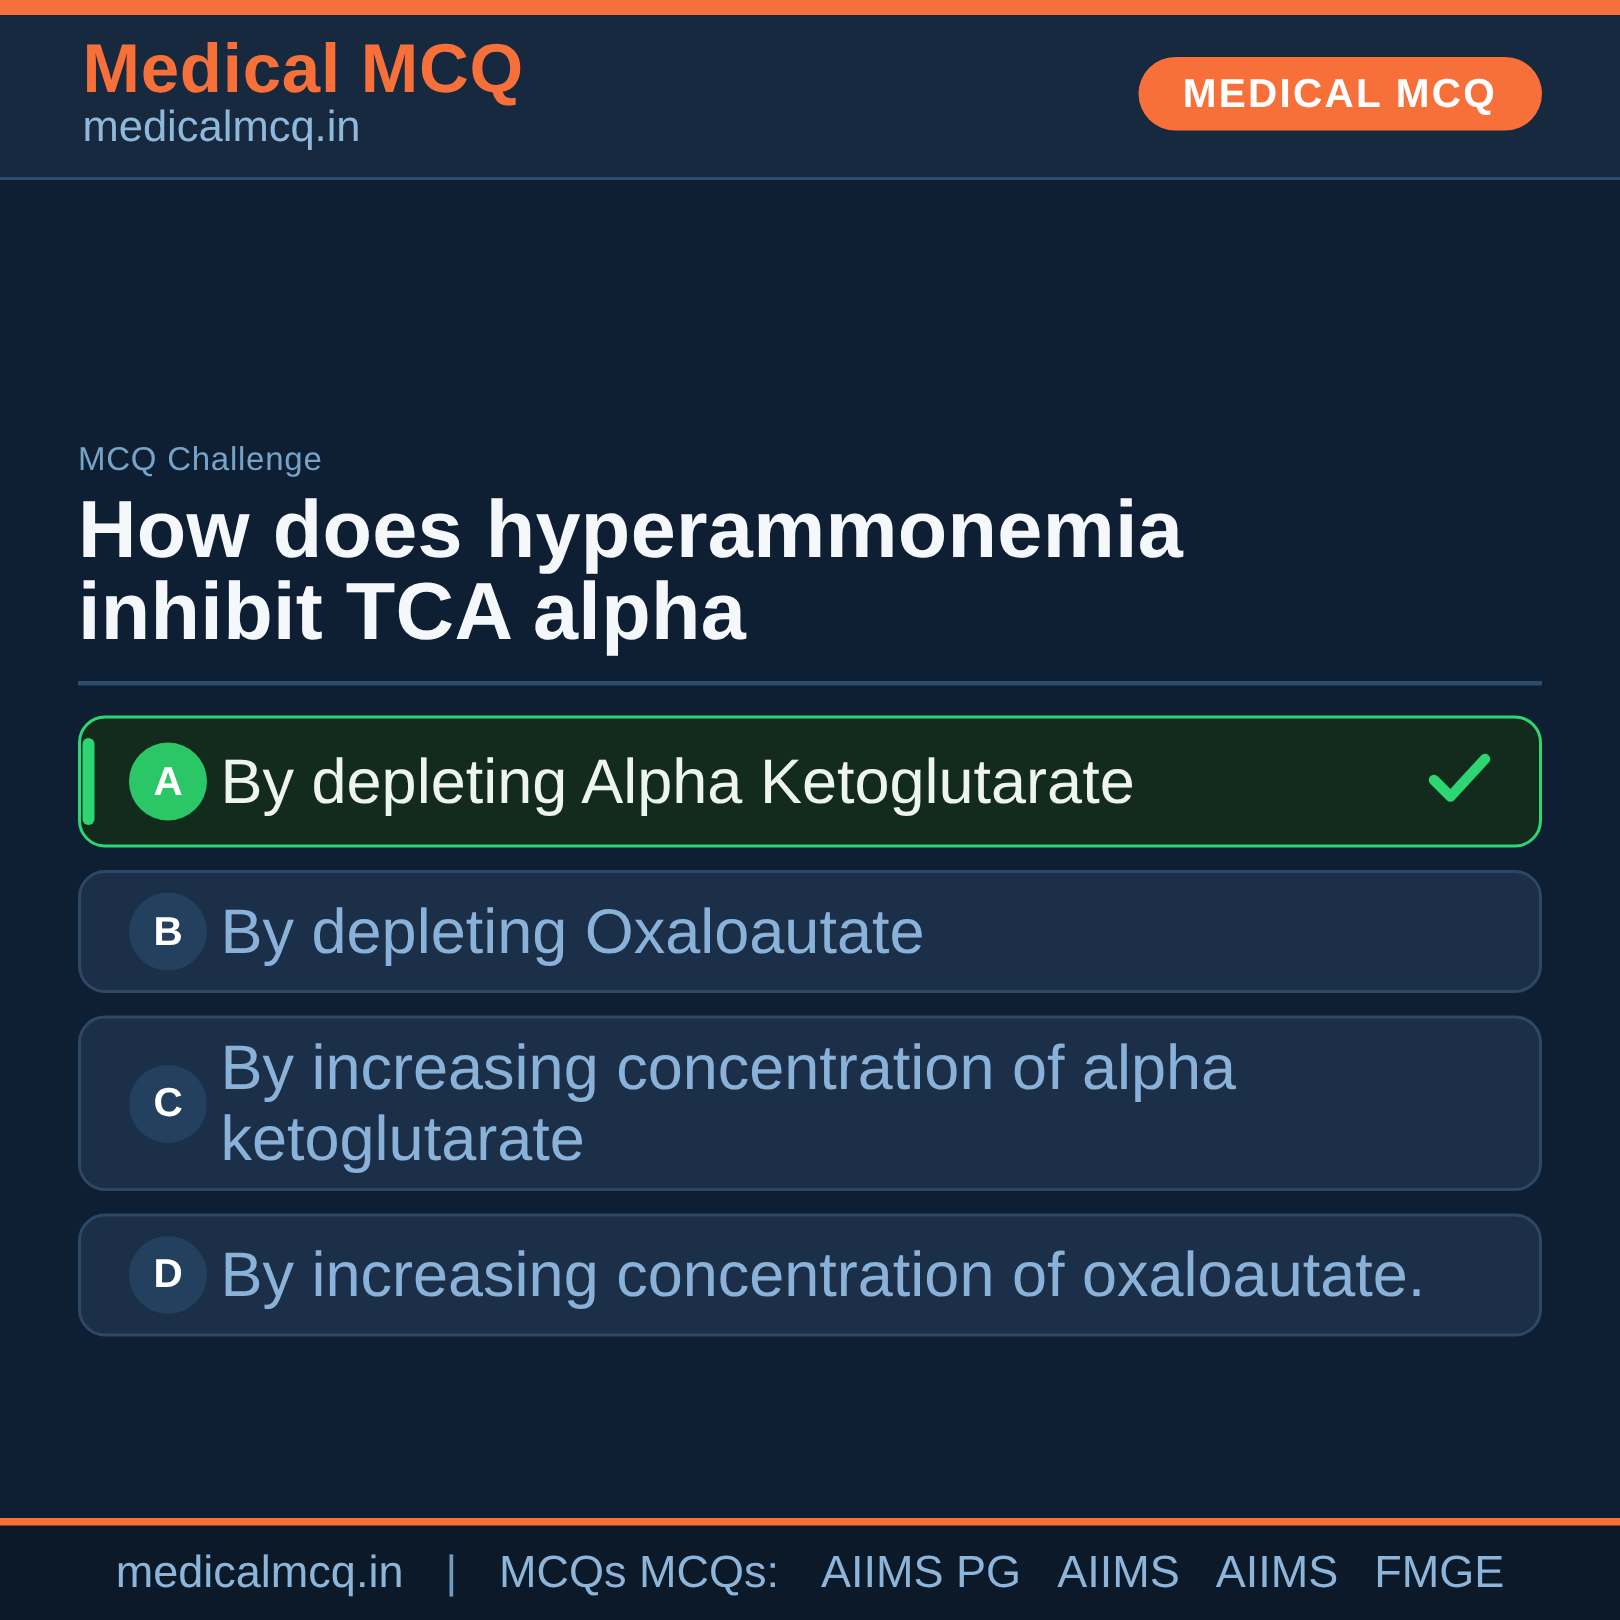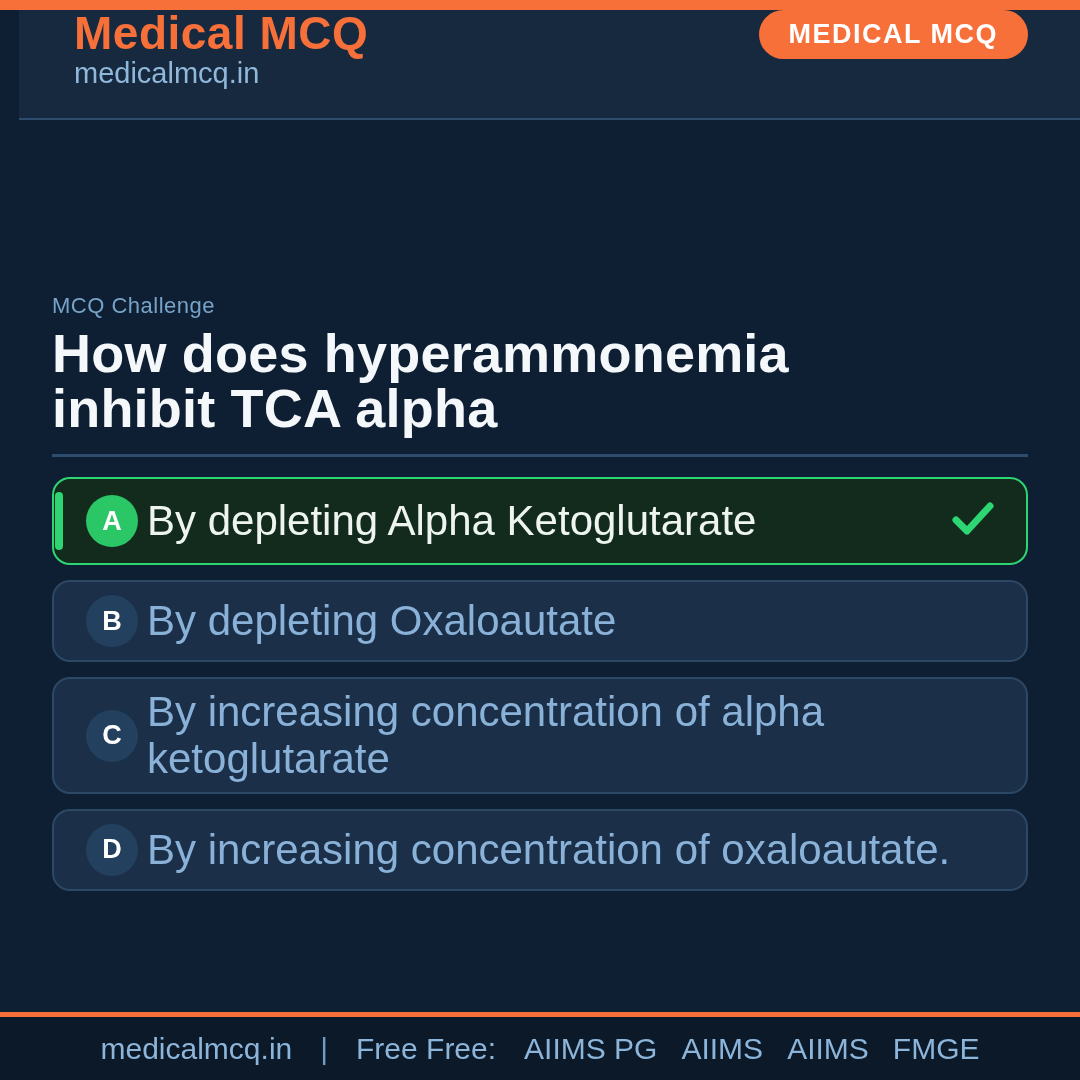--- a/index.html
+++ b/index.html
@@ -25,23 +25,22 @@
     background: var(--bg);
     overflow: hidden;
   }
   .frame { position: relative; width: 1080px; height: 1080px; }
 
   .top-strip { height: 10px; width: 100%; background: var(--accent); }
 
   .header {
     height: 110px; background: var(--header-bg);
     border-bottom: 2px solid var(--divider);
-    display: flex; align-items: flex-start; justify-content: space-between;
+    display: flex; align-items: center; justify-content: space-between;
     padding: 0 52px 4px 55px;
-    margin-left: 19px;
   }
   .brand-block { display: flex; flex-direction: column; }
   .brand-title {
     color: var(--accent); font-size: 46px; font-weight: bold;
     line-height: 1.0; letter-spacing: 0.5px;
   }
   .brand-site { color: #8FB8DA; font-size: 29px; line-height: 1.1; margin-top: 2px; }
   .badge {
     background: var(--accent); color: #FFFFFF;
     font-size: 27px; font-weight: bold; letter-spacing: 1.5px;
@@ -153,21 +152,21 @@
         <span class="option-circle">D</span>
         <span class="option-text">By increasing concentration of oxaloautate.</span>
       </div>
 
     </div>
   </div>
 
   <div class="footer">
     <span>medicalmcq.in</span>
     <span class="pipe">|</span>
-    <span>Free Free:</span>
+    <span>MCQs MCQs:</span>
     <span class="exam-list">
       <span>AIIMS PG</span>
       <span>AIIMS</span>
       <span>AIIMS</span>
       <span>FMGE</span>
     </span>
   </div>
 
 </div>
 

